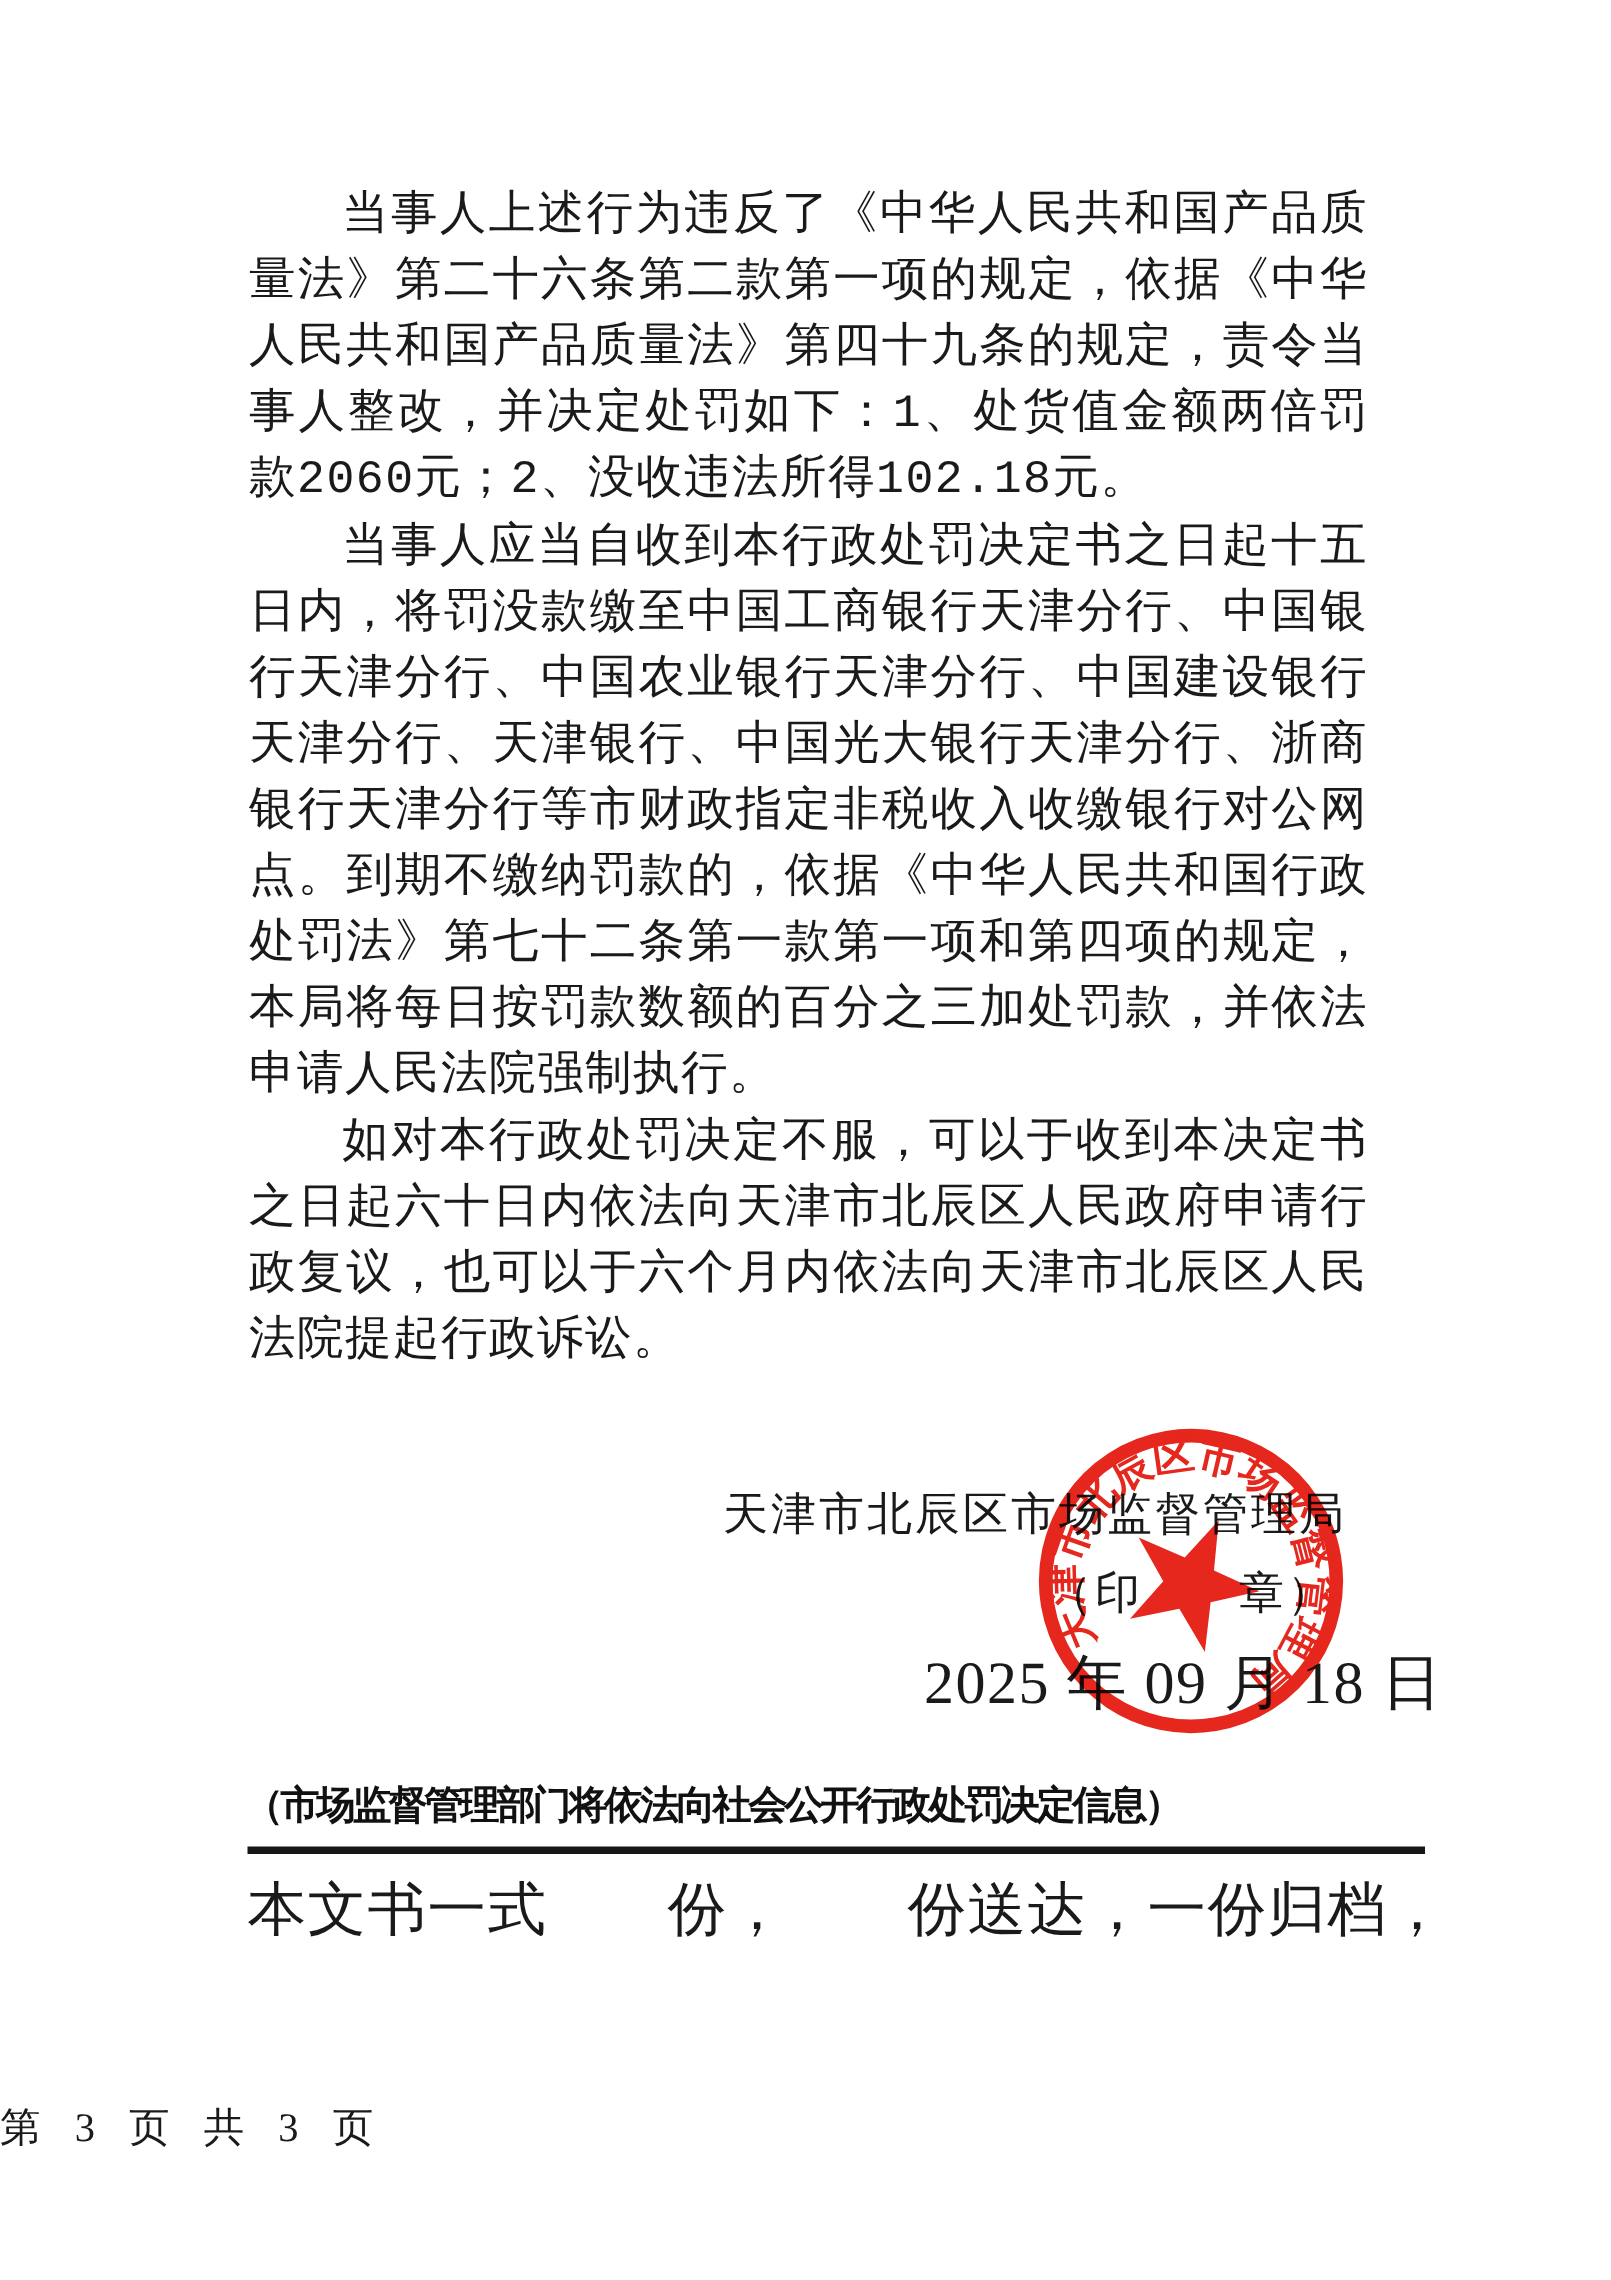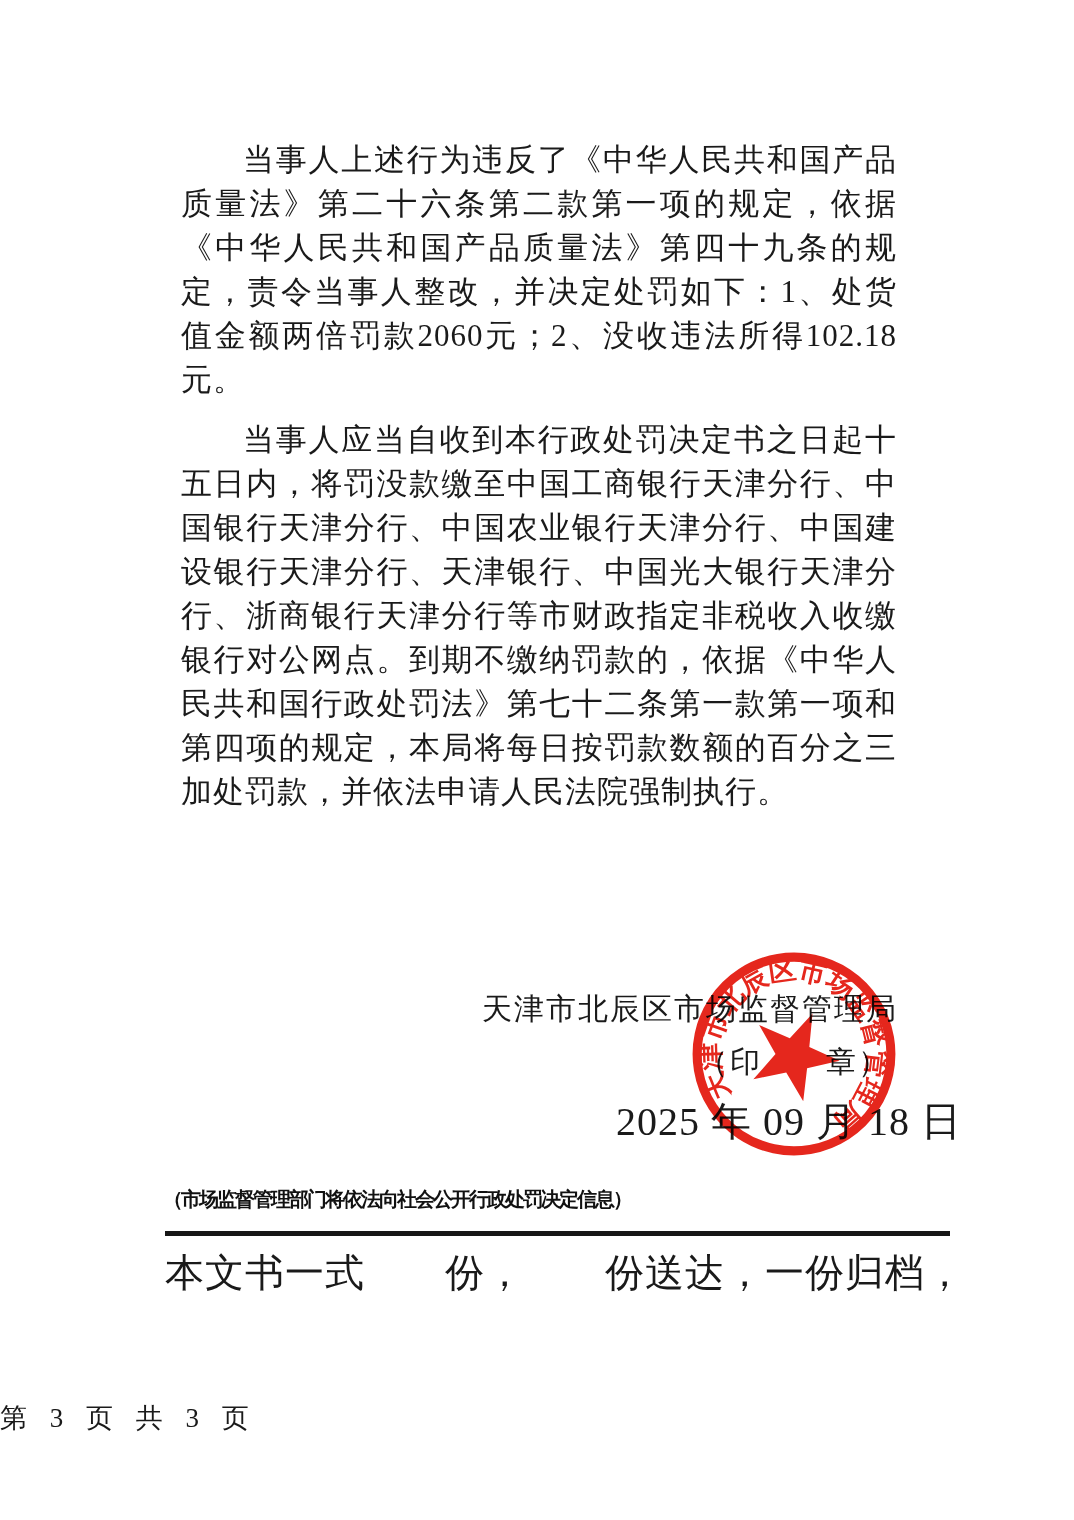--- a/index.html
+++ b/index.html
@@ -12,21 +12,21 @@
     font-family:"Liberation Serif","DejaVu Serif",serif;
     color:#1a1a1a;
   }
   .body-text {
     position:absolute;
     left:165px; top:122px; width:748px;
     font-size:31px; line-height:44px;
     text-align:justify;
     letter-spacing:1px;
   }
-  .body-text p { text-indent:2em; margin:16px; }
+  .body-text p { text-indent:2em; margin:1px;font-family:Liberation Mono, monospace; }
   .sig-agency {
     position:absolute;
     left:482px; top:989px;
     font-size:30px; letter-spacing:2px;
     white-space:nowrap;
   }
   .sig-sealnote {
     position:absolute;
     left:698px; top:1042px;
     font-size:30px; letter-spacing:2px;
@@ -47,21 +47,21 @@
   }
   .seal text {
     font-family:"Liberation Sans","DejaVu Sans",sans-serif;
     font-weight:bold;
   }
   .notice {
     position:absolute;
     left:163px; top:1186px;
     font-family:"Liberation Sans","DejaVu Sans",sans-serif;
     font-weight:bold;
-    font-size:20px; letter-spacing:-2px;
+    font-size:26px; letter-spacing:-2px;
     color:#111111;
     white-space:nowrap;
   }
   .divider {
     position:absolute;
     left:165px; top:1231px;
     width:785px; height:5px;
     background:#161616;
   }
   .copies-line {
@@ -77,20 +77,21 @@
   }
 </style>
 </head>
 <body>
 
 <div class="page">
 
   <div class="body-text">
     <p>当事人上述行为违反了《中华人民共和国产品质量法》第二十六条第二款第一项的规定，依据《中华人民共和国产品质量法》第四十九条的规定，责令当事人整改，并决定处罚如下：1、处货值金额两倍罚款2060元；2、没收违法所得102.18元。</p>
     <p>当事人应当自收到本行政处罚决定书之日起十五日内，将罚没款缴至中国工商银行天津分行、中国银行天津分行、中国农业银行天津分行、中国建设银行天津分行、天津银行、中国光大银行天津分行、浙商银行天津分行等市财政指定非税收入收缴银行对公网点。到期不缴纳罚款的，依据《中华人民共和国行政处罚法》第七十二条第一款第一项和第四项的规定，本局将每日按罚款数额的百分之三加处罚款，并依法申请人民法院强制执行。</p>
+    <p>如对本行政处罚决定不服，可以于收到本决定书之日起六十日内依法向天津市北辰区人民政府申请行政复议，也可以于六个月内依法向天津市北辰区人民法院提起行政诉讼。</p>
   </div>
 
   <div class="sig-agency">天津市北辰区市场监督管理局</div>
   <div class="sig-sealnote">（印　　章）</div>
   <div class="sig-date">2025 年 09 月 18 日</div>
 
   <svg class="seal" viewBox="0 0 220 220">
     <g transform="rotate(12 110 110)">
       <circle cx="110" cy="110" r="96" fill="none" stroke="#e5271d" stroke-width="9"></circle>
       <path id="sealArc" d="M 57.7,162.3 A 74,74 0 1 1 162.3,162.3" fill="none"></path>

